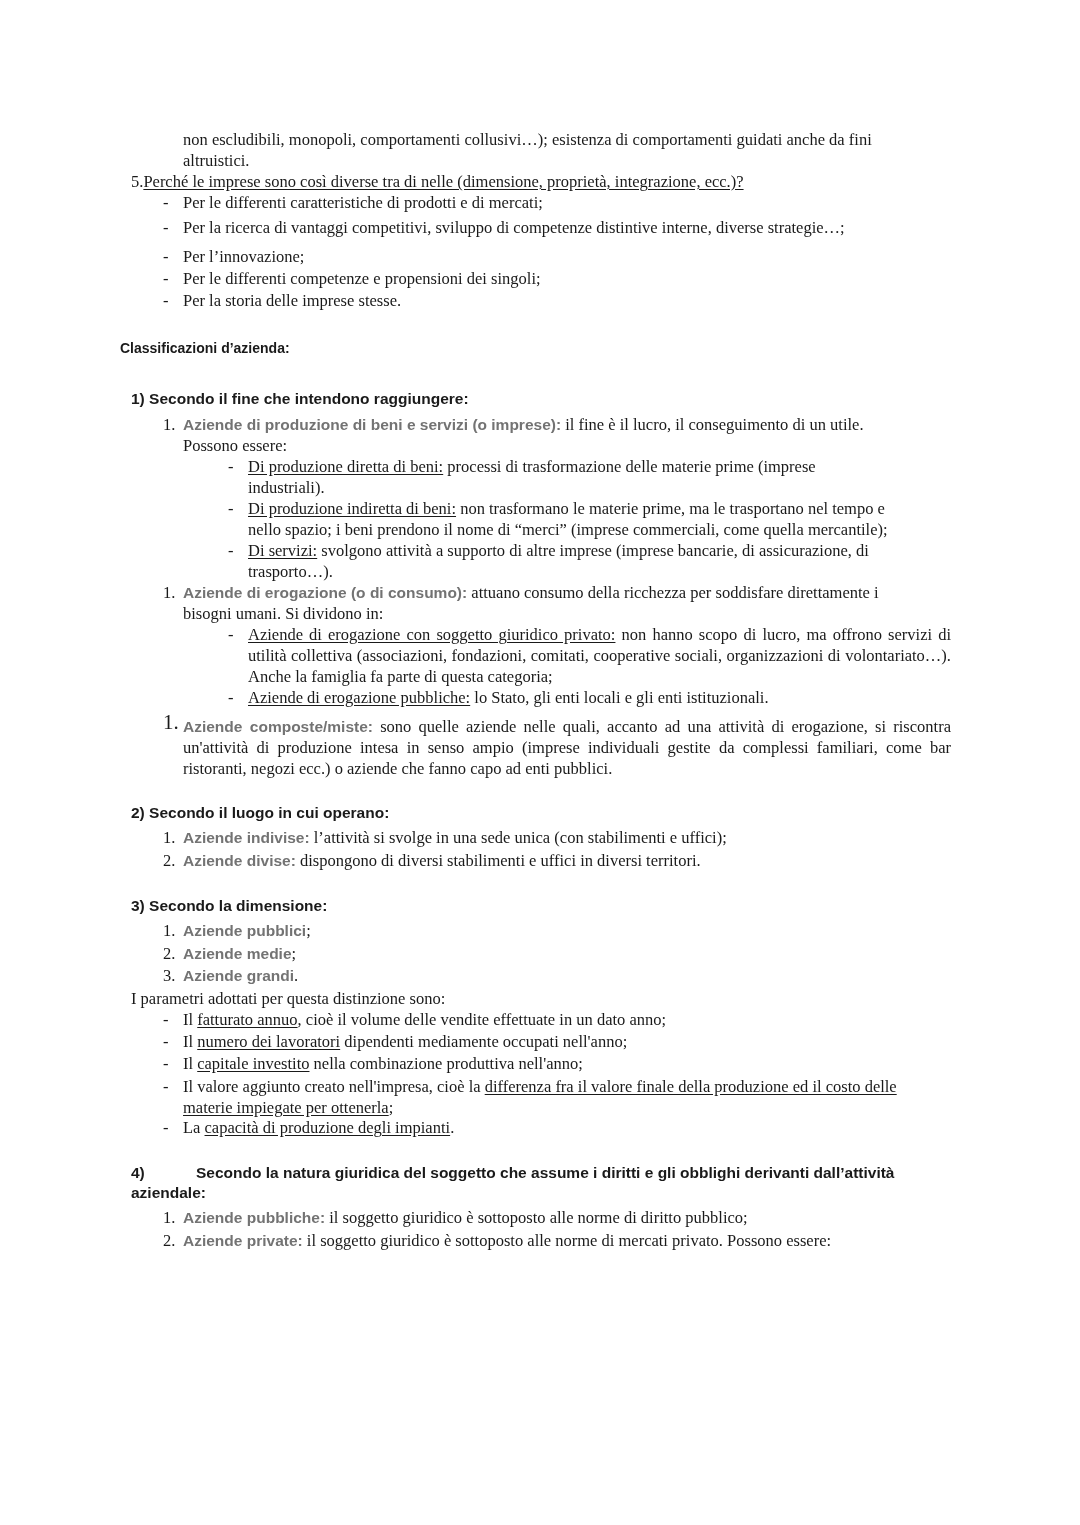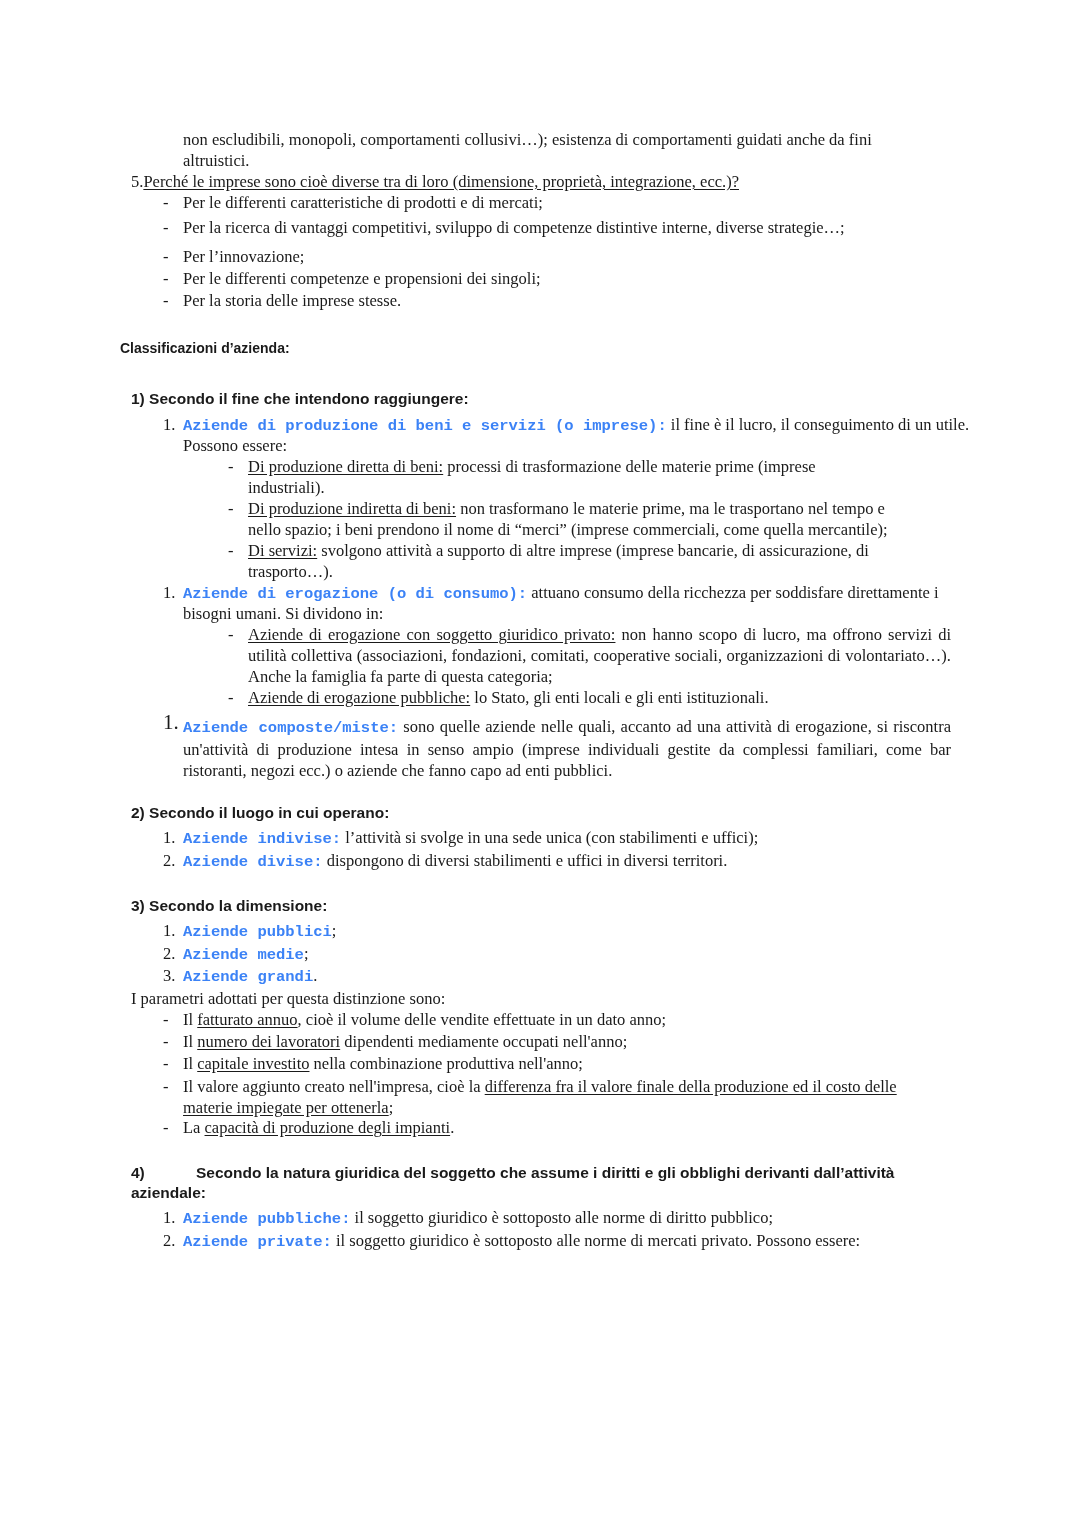--- a/index.html
+++ b/index.html
@@ -1,34 +1,34 @@
 <!DOCTYPE html>
 <html><head>
 <meta charset="utf-8">
 <style>
   html, body { margin: 0; padding: 0; background: #ffffff; }
   body { width: 1080px; height: 1525px; position: relative; overflow: hidden; color: #1a1a1a; }
   .serif { font-family: "Liberation Serif", "DejaVu Serif", serif; font-size: 16.5px; }
   .line { position: absolute; white-space: nowrap; line-height: 21px; }
-  .green { color: #3b82f6; font-family: Liberation Mono, monospace; font-weight: bold; font-size: 15.5px; }
+  .green { color: #737373; font-family: Liberation Sans, sans-serif; font-weight: bold; font-size: 15.5px; }
   .u { text-decoration: underline; text-underline-offset: 2px; }
   .h2 { font-family: "Liberation Sans", "DejaVu Sans", sans-serif; font-weight: bold; font-size: 14px; }
   .h3 { font-family: "Liberation Sans", "DejaVu Sans", sans-serif; font-weight: bold; font-size: 15.5px; }
   .dash { display: inline-block; width: 20px; }
   .num { display: inline-block; width: 20px; }
   .justify { white-space: normal; text-align: justify; text-align-last: left; }
 </style>
 </head>
 <body>
 
 <div class="line serif" style="left:183px; top:129px;">non escludibili, monopoli, comportamenti collusivi…); esistenza di comportamenti guidati anche da fini</div>
 <div class="line serif" style="left:183px; top:150px;">altruistici.</div>
 
 <div class="line serif" style="left:131px; top:171px;">
-  <span>5.</span><span class="u">Perché le imprese sono cioè diverse tra di loro (dimensione, proprietà, integrazione, ecc.)?</span>
+  <span>5.</span><span class="u">Perché le imprese sono così diverse tra di nelle (dimensione, proprietà, integrazione, ecc.)?</span>
 </div>
 <div class="line serif" style="left:163px; top:192px;"><span class="dash">-</span><span>Per le differenti caratteristiche di prodotti e di mercati;</span></div>
 <div class="line serif" style="left:163px; top:217px;"><span class="dash">-</span><span>Per la ricerca di vantaggi competitivi, sviluppo di competenze distintive interne, diverse strategie…;</span></div>
 <div class="line serif" style="left:163px; top:246px;"><span class="dash">-</span><span>Per l’innovazione;</span></div>
 <div class="line serif" style="left:163px; top:268px;"><span class="dash">-</span><span>Per le differenti competenze e propensioni dei singoli;</span></div>
 <div class="line serif" style="left:163px; top:290px;"><span class="dash">-</span><span>Per la storia delle imprese stesse.</span></div>
 
 <div class="line h2" style="left:120px; top:338px;">Classificazioni d’azienda:</div>
 
 <div class="line h3" style="left:131px; top:388px;">1)  Secondo il fine che intendono raggiungere:</div>

